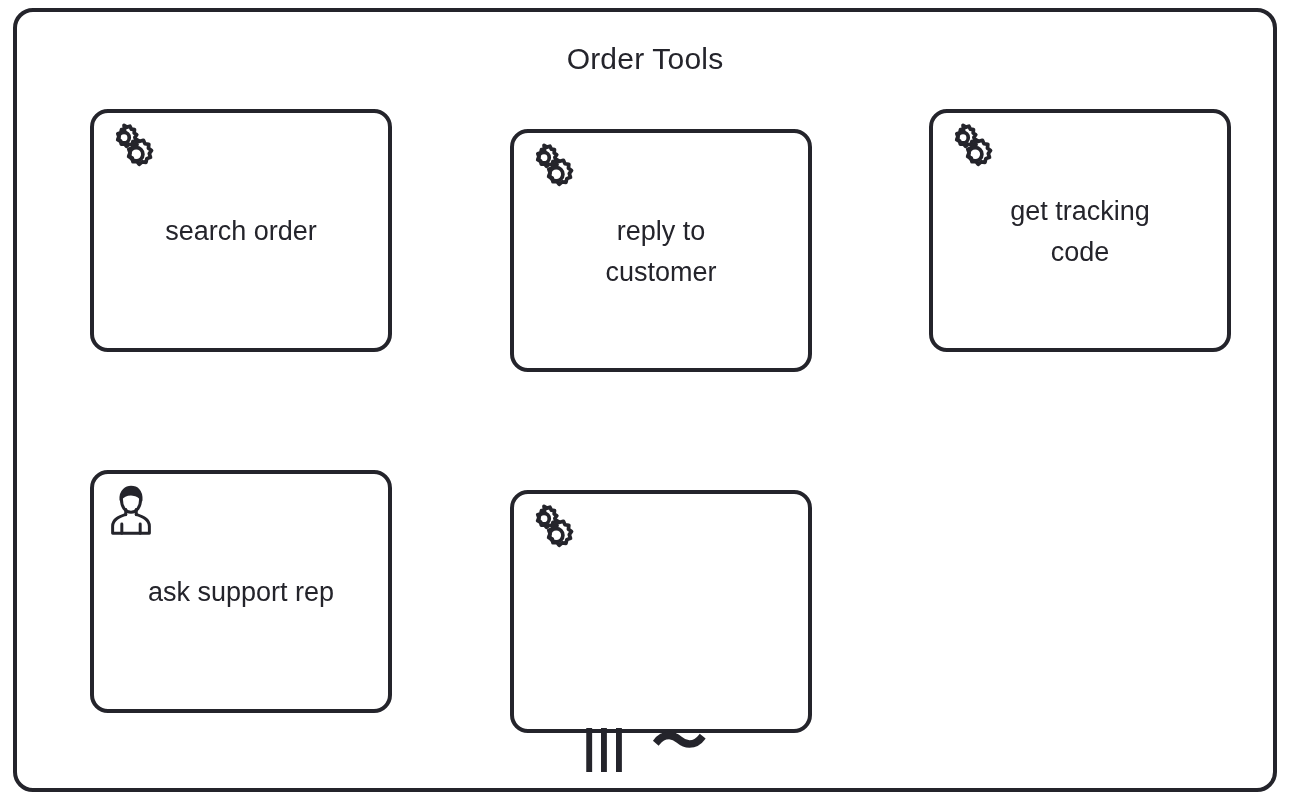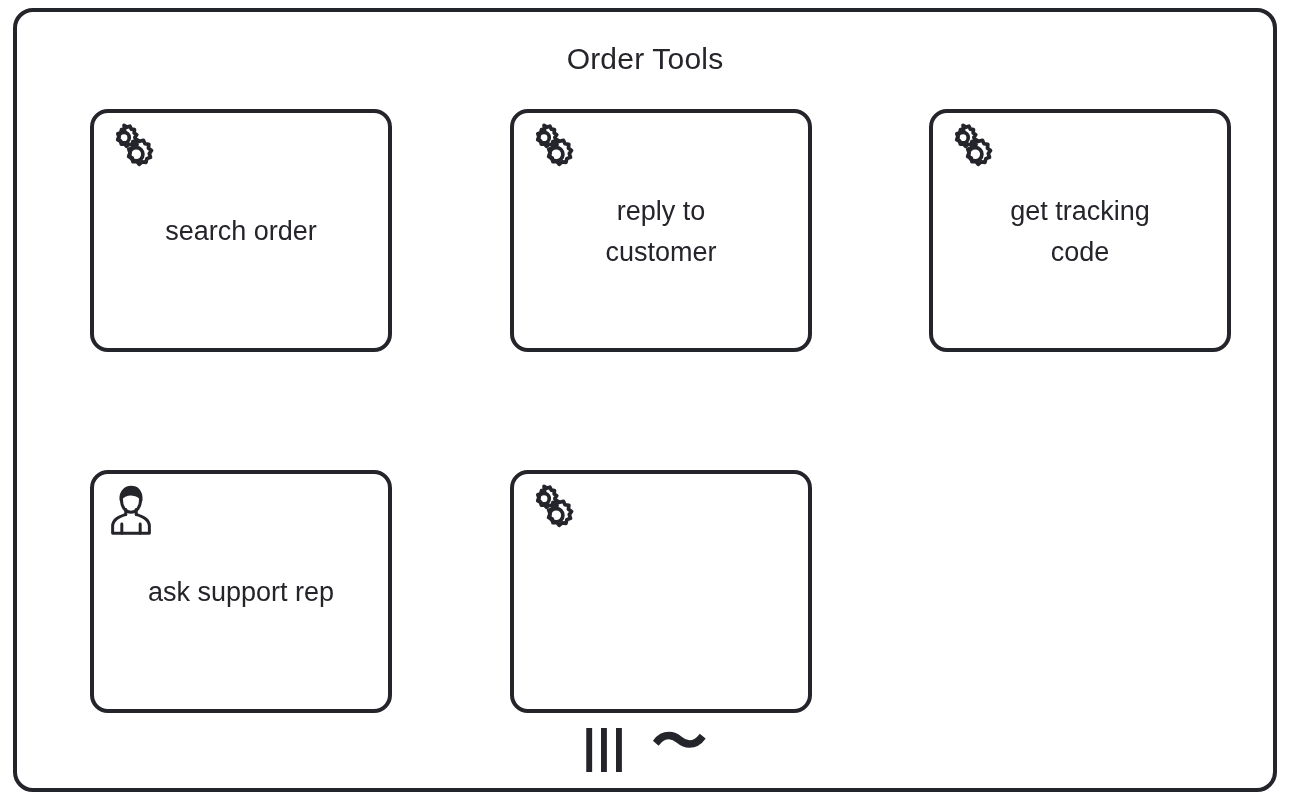--- a/index.html
+++ b/index.html
@@ -56,21 +56,21 @@
     width: 302px;
     height: 243px;
     border: 4.5px solid #24242b;
     border-radius: 18px;
     background: #ffffff;
   }
 
   .card.r1 { top: 97px; }
   .card.r2 { top: 458px; padding-left: 25px; }
   .card.c1 { left: 73px; }
-  .card.c2 { left: 493px; }
+  .card.c2 { left: 493px; margin-top: 20px; }
   .card.c3 { left: 912px; }
 
   .card-icon {
     position: absolute;
     left: 9px;
     top: 8px;
     width: 56px;
     height: 56px;
     display: block;
   }

